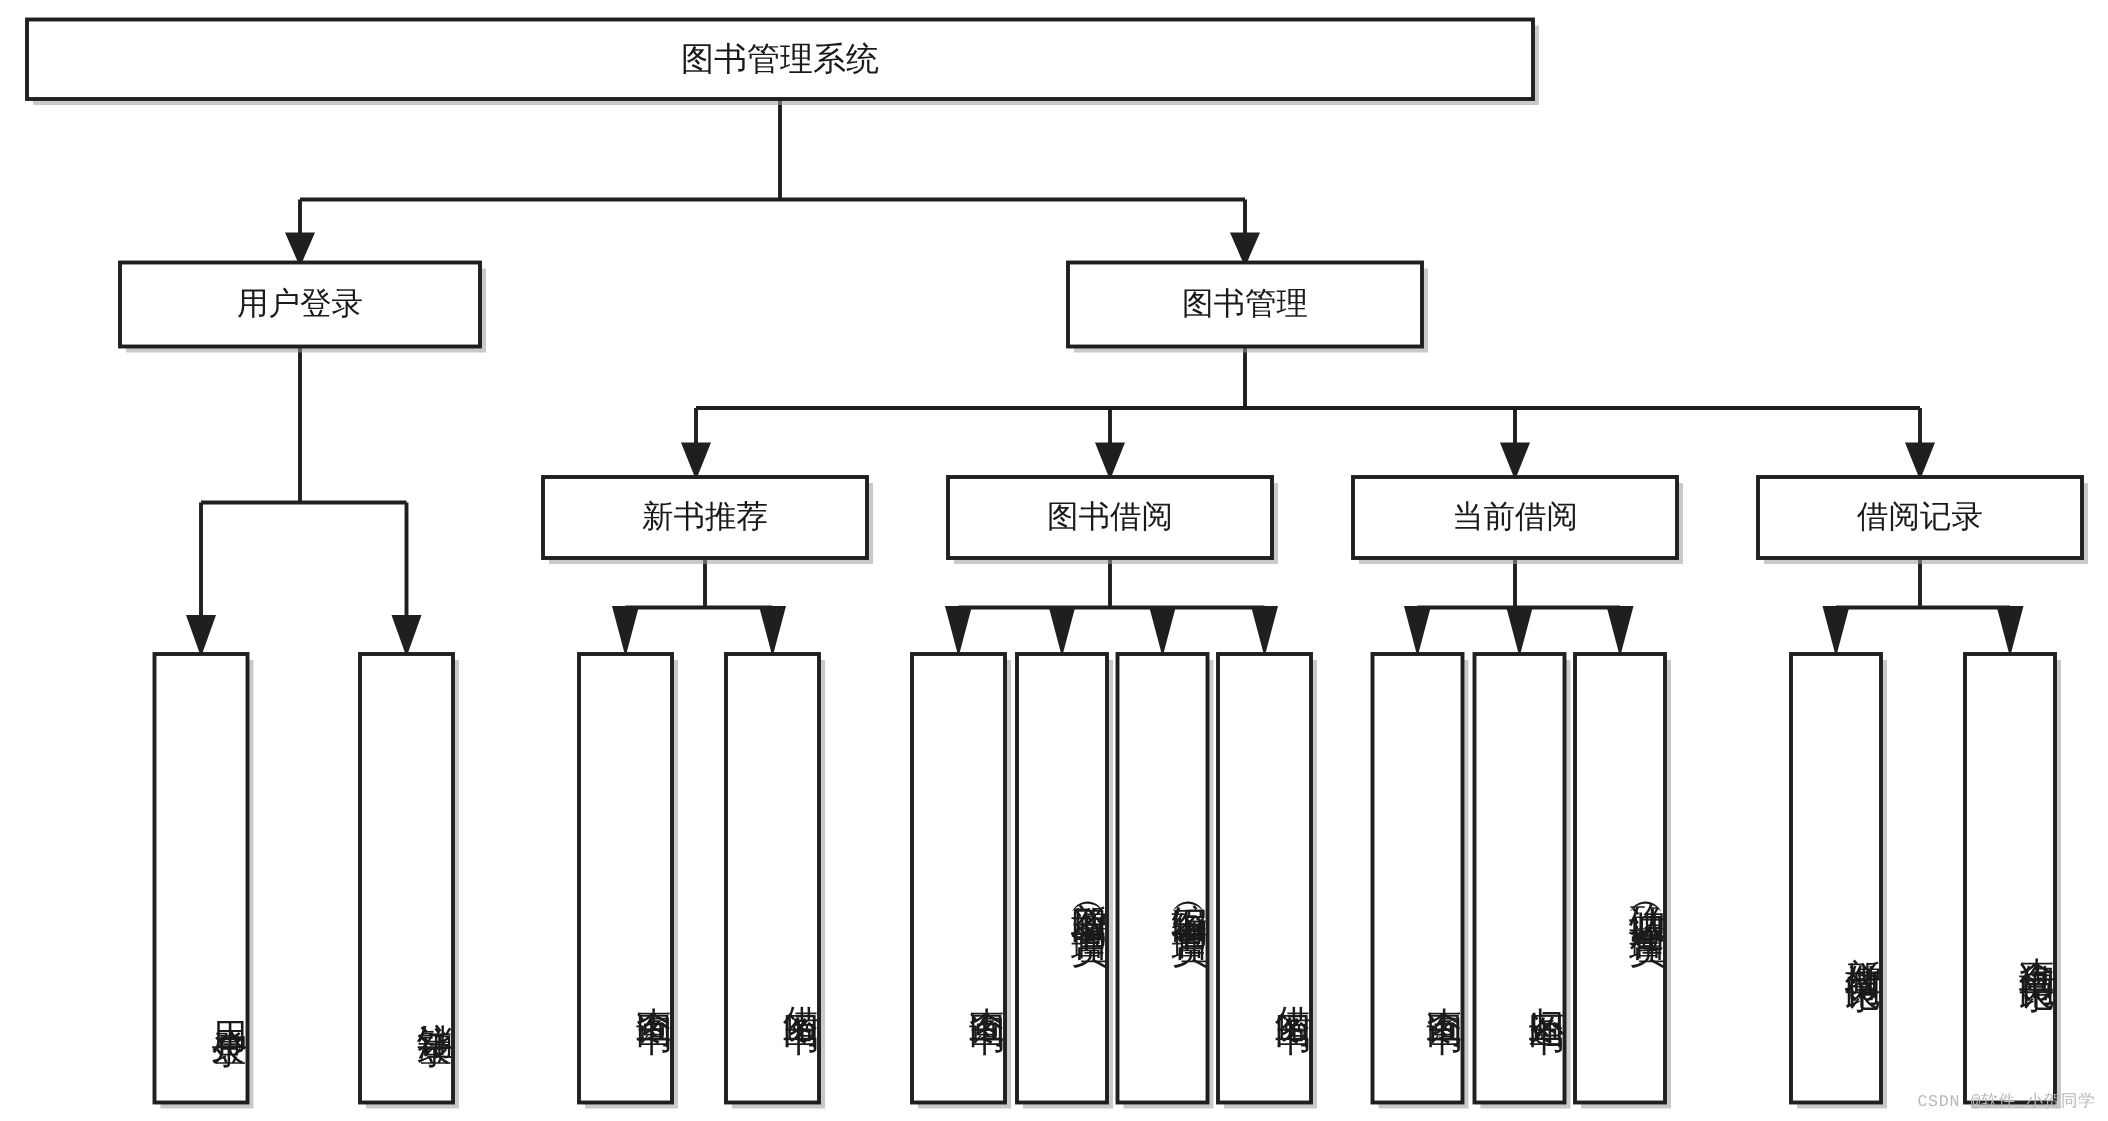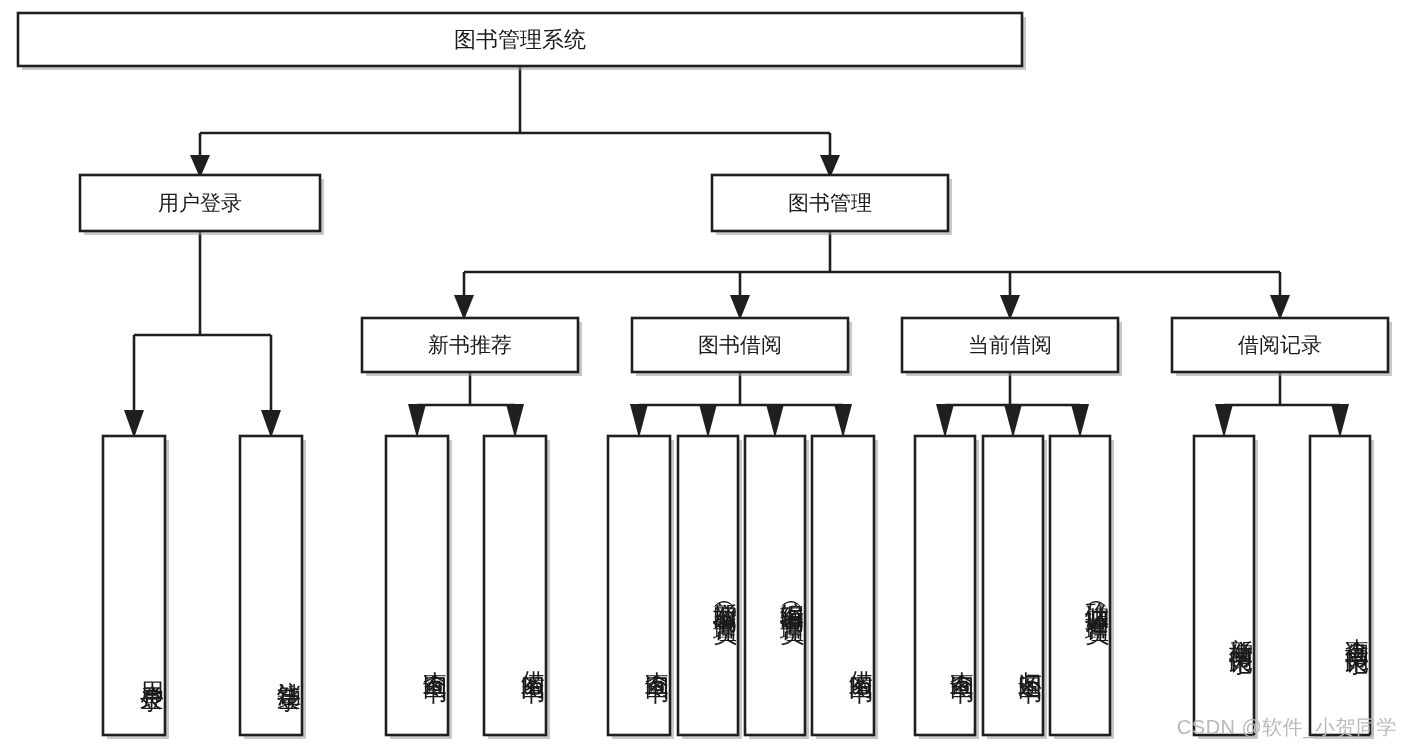--- a/index.html
+++ b/index.html
@@ -72,22 +72,22 @@
     letter-spacing: 3px;
     color: #1a1a1a;
     white-space: nowrap;
     pointer-events: none;
     text-align: start;
   }
   .watermark {
     position: absolute;
     right: 8px;
     bottom: 6px;
-    font-family: Liberation Sans, sans-serif;
-    font-size: 20px;
+    font-family: Liberation Mono, monospace;
+    font-size: 11px;
     color: #b9b9b9;
     letter-spacing: 0.5px;
     white-space: nowrap;
   }
 </style>
 </head>
 <body>
 
 <div id="diagram-root">
 

